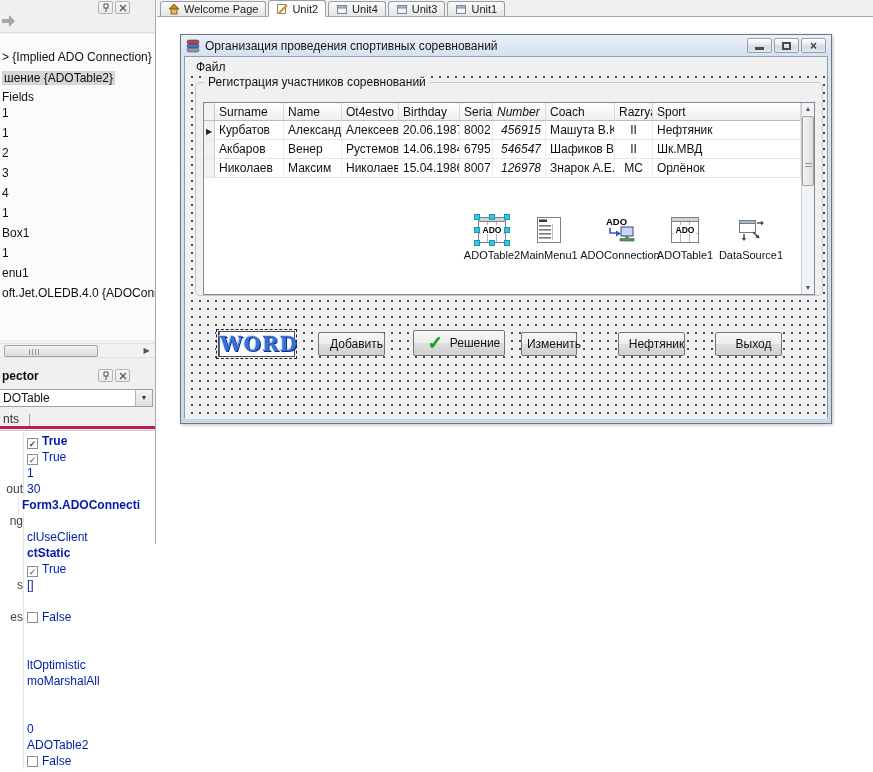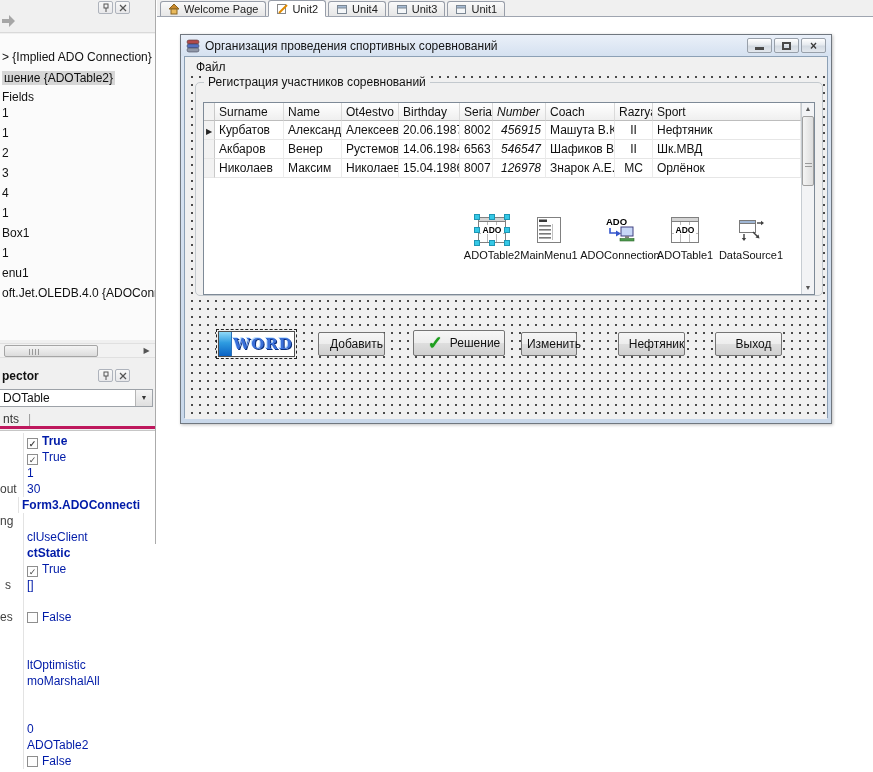--- a/index.html
+++ b/index.html
@@ -30,21 +30,21 @@
   .oi-header{position:absolute;left:0;top:366px;width:155px;height:21px;background:#F0F0F0;}
   .oi-title{position:absolute;left:2px;top:3px;font-weight:bold;color:#111;}
   .oi-select{position:absolute;left:-2px;top:389px;width:155px;height:18px;background:#fff;border:1px solid #9DA2A8;}
   .oi-select-text{position:absolute;left:4px;top:1px;line-height:15px;color:#111;white-space:nowrap;}
   .oi-dd{position:absolute;right:0;top:0;width:17px;height:16px;border-left:1px solid #B5B5B5;background:linear-gradient(#F4F4F4,#DFDFDF);color:#333;font-size:7px;text-align:center;line-height:16px;}
   .oi-tabs{position:absolute;left:0;top:410px;width:155px;height:19px;border-bottom:3px solid #be185d;color:#333;}
   .oi-tabs .frag{position:absolute;left:3px;top:2px;}
   .oi-tabs .sep{position:absolute;left:28px;top:2px;color:#9a9a9a;}
   .oi-grid{position:absolute;left:0;top:430px;width:155px;height:342px;background:#fff;border-top:1px solid #C6C6C6;}
   .oi-row{position:absolute;left:0;width:140px;height:16px;line-height:16px;display:flex;}
-  .oi-name{width:24px;border-right:1px solid #E3E3E3;text-align:right;padding-right:12px;color:#3F3F3F;overflow:hidden;white-space:nowrap;}
+  .oi-name{width:24px;border-right:1px solid #E3E3E3;text-align:right;padding-right:0;color:#3F3F3F;overflow:hidden;white-space:nowrap;}
   .oi-val{flex:1;padding-left:3px;color:var(--value-text);white-space:nowrap;overflow:visible;}
   .oi-val.bold{font-weight:bold;}
   .cb{display:inline-block;width:11px;height:11px;border:1px solid #8E8E8E;background:#FDFDFD;margin-right:4px;vertical-align:-2px;text-align:center;}
   .cb i{font-style:normal;font-size:9px;line-height:10px;color:#444;display:block;}
 
   
   .editor{position:absolute;left:157px;top:0;width:716px;height:772px;background:#fff;}
   .tabbar{position:absolute;left:0;top:0;width:716px;height:17px;background:#F0F0F0;border-bottom:1px solid #9FA5B0;display:flex;align-items:flex-end;padding-left:3px;}
   .tab{height:15px;margin-right:2px;border:1px solid #989EA9;border-bottom:none;border-radius:3px 3px 0 0;
        background:linear-gradient(#FAFAFA,#E6E6E6);display:flex;align-items:center;gap:4px;padding:0 7px;font-size:11px;color:#222;white-space:nowrap;}
@@ -102,21 +102,21 @@
 
   
   .btn{position:absolute;border:1px solid #757575;border-radius:2px;color:#111;
       background:linear-gradient(180deg,#F6F6F6,#EDEDED 50%,#DEDEDE 51%,#D0D0D0);
       display:flex;align-items:center;justify-content:center;font-size:12px;padding-left:10px;}
   .solve-check{font-size:18px;font-weight:bold;color:var(--solve-check);margin-right:7px;text-shadow:0 0 1px var(--solve-check);}
   .word-btn{position:absolute;left:31px;top:253px;width:81px;height:30px;border:1px dashed #222;padding:1px;background:#F0F0F0;}
   .word-img{height:100%;border:1px solid #4E4E4E;background:#fff;display:flex;align-items:stretch;}
   .word-strip{width:13px;background:linear-gradient(180deg,#8ED9F8 0%,#2E9BE0 45%,#0B62C4 100%);border-right:1px solid #2B70B8;}
   .word-text{flex:1;display:flex;align-items:center;justify-content:center;
-      font-family:"DejaVu Serif",serif;font-weight:bold;font-size:15px;letter-spacing:1px;color:#3A6FD8;
+      font-family:"DejaVu Serif",serif;font-weight:bold;font-size:20px;letter-spacing:1px;color:#3A6FD8;
       text-shadow:1px 1px 0 #0A2F7A,-1px -1px 0 #BFE0FF;}
 </style>
 </head>
 <body>
 
 <div class="root">
 
   <div class="left-panel">
 
     <div class="struct-toolbar">
@@ -366,21 +366,21 @@
                     <div class="gc c7">Машута В.К.</div>
                     <div class="gc c8 ctr">II</div>
                     <div class="gc c9">Нефтяник</div>
                   </div>
                   <div class="g-row">
                     <div class="gc ind c0"></div>
                     <div class="gc c1">Акбаров</div>
                     <div class="gc c2">Венер</div>
                     <div class="gc c3">Рустемович</div>
                     <div class="gc c4">14.06.1984</div>
-                    <div class="gc c5 num">6563</div>
+                    <div class="gc c5 num">6795</div>
                     <div class="gc c6 num">546547</div>
                     <div class="gc c7">Шафиков В.К.</div>
                     <div class="gc c8 ctr">II</div>
                     <div class="gc c9">Шк.МВД</div>
                   </div>
                   <div class="g-row">
                     <div class="gc ind c0"></div>
                     <div class="gc c1">Николаев</div>
                     <div class="gc c2">Максим</div>
                     <div class="gc c3">Николаевич</div>

